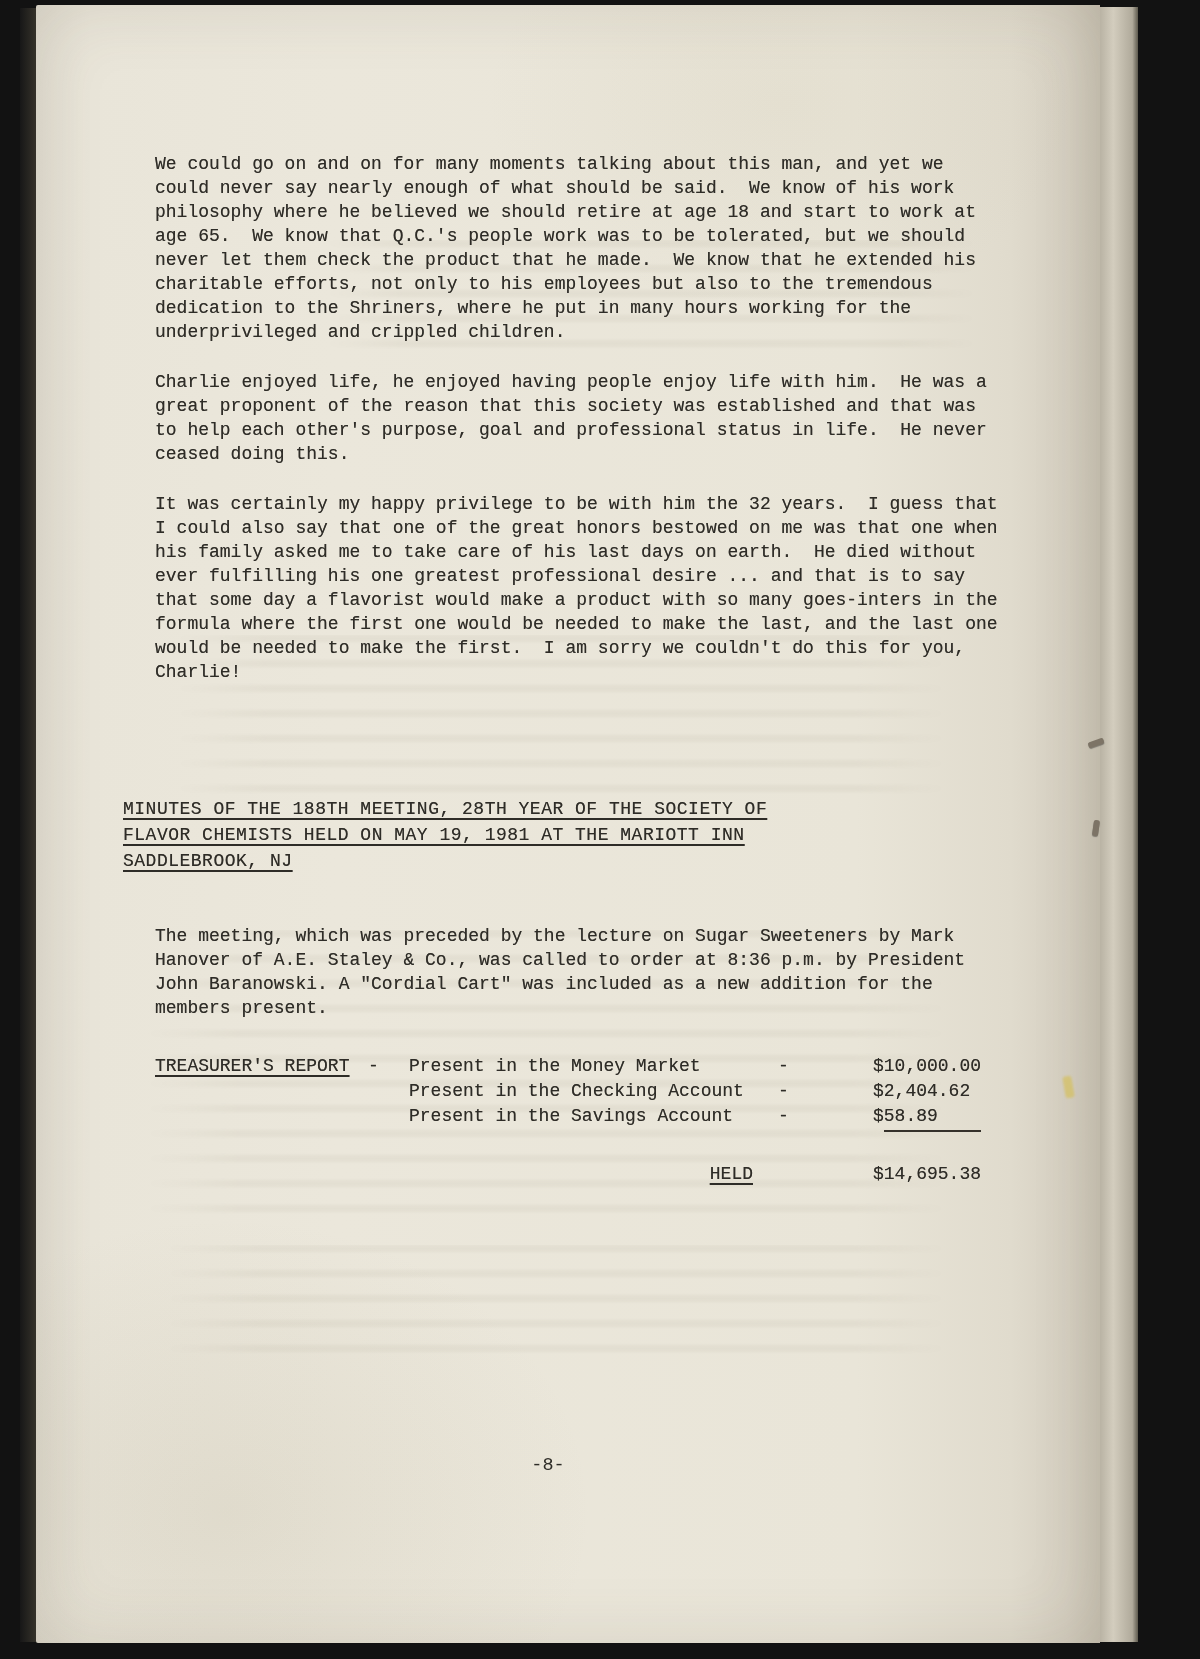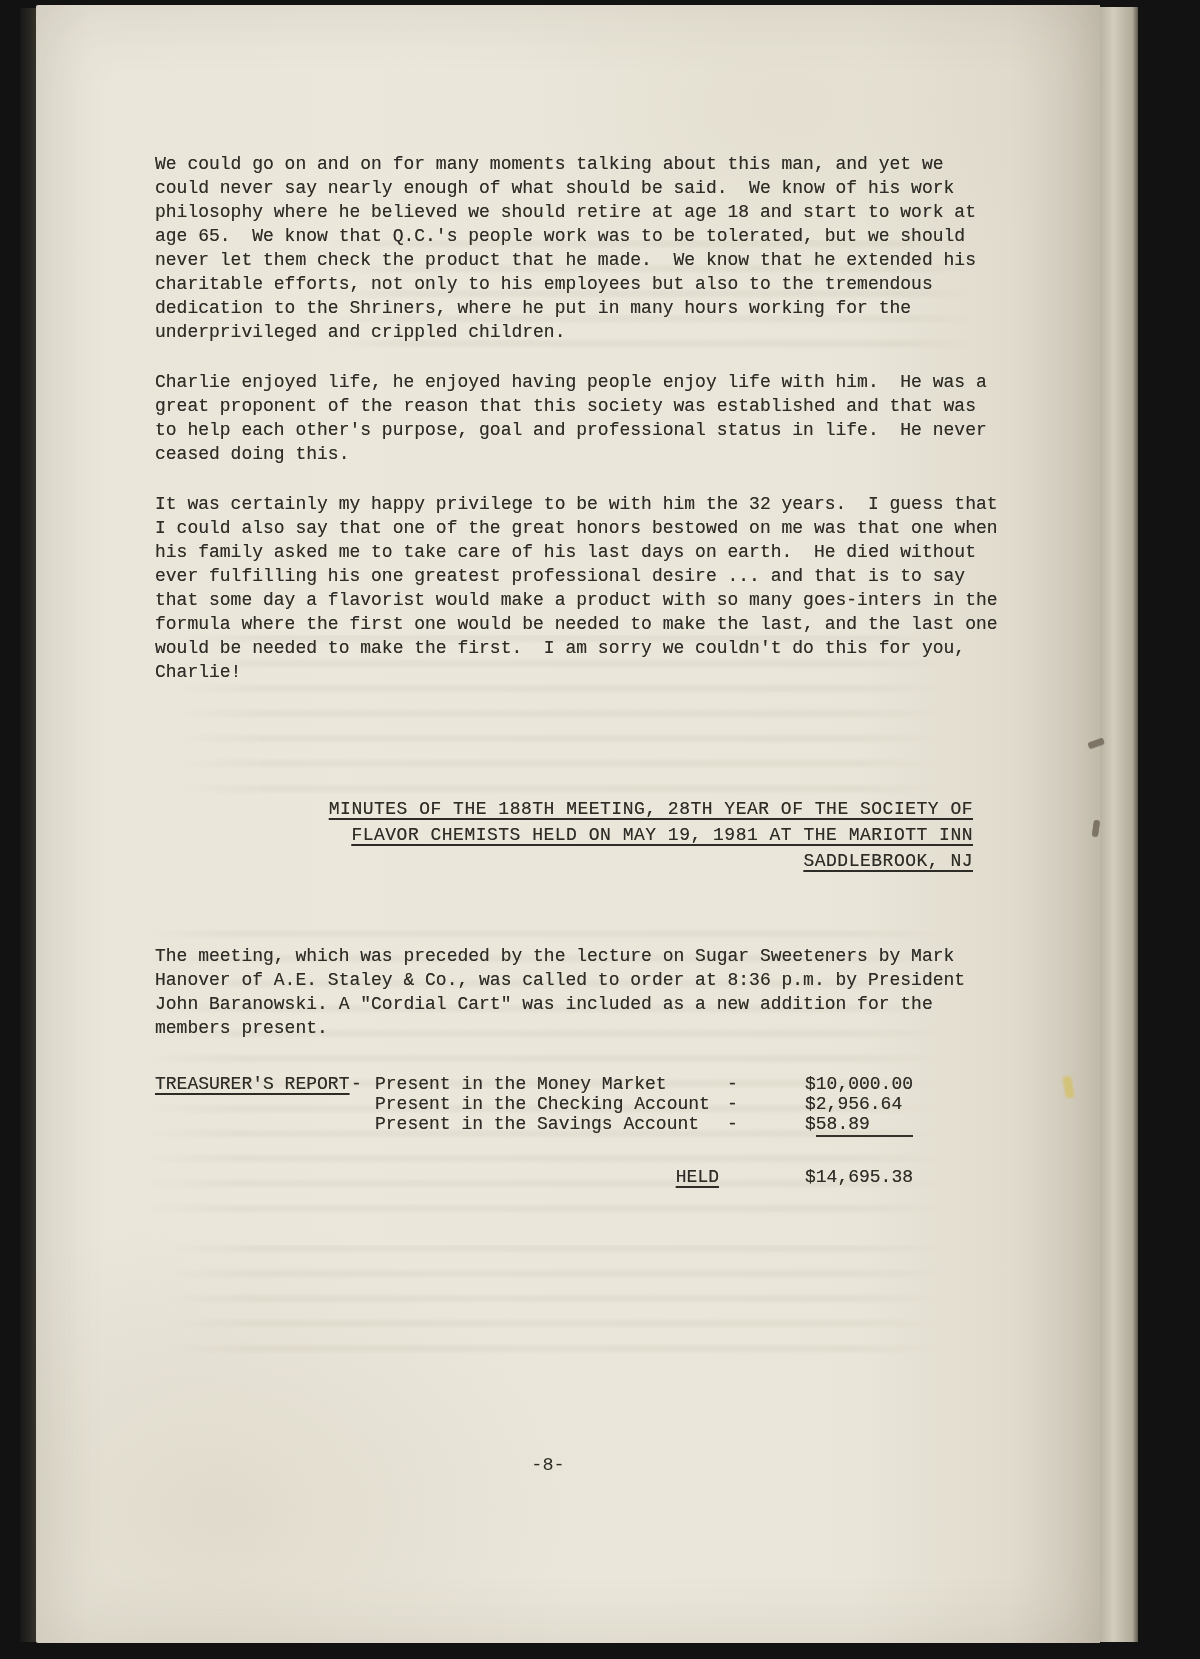--- a/index.html
+++ b/index.html
@@ -39,29 +39,30 @@
   .g3 { left:110px; top:925px; width:800px; height:300px; }
   .g4 { left:130px; top:1240px; width:780px; height:120px; }
 
   .content {
     position:absolute; left:119px; top:147px; width:850px;
     font-size:18px; line-height:24px;
     text-shadow:0 0 0.5px rgba(40,38,32,0.55);
   }
   .para { margin:0 0 26px 0; white-space:pre-wrap; }
   .heading {
-    margin:112px 0 70px 0; text-align:right; letter-spacing:.5px;
+    margin:112px 0 50px 0; text-align:left; letter-spacing:.5px;
     transform:translateX(-32px); line-height:26px;
   }
   .u { text-decoration:underline; text-underline-offset:4px; text-decoration-thickness:1.5px; }
 
   .treasurer { margin-top:34px; }
   .t-row {
-    display:grid; line-height:20px;
+    display:grid; line-height:25px;
     grid-template-columns:196px 24px 352px 40px auto;
+    gap:17px;
   }
   .t-c5 { padding-left:38px; white-space:nowrap; }
   .cur { display:inline-block; width:1ch; }
   .val { display:inline-block; width:9ch; text-align:left; white-space:pre; }
   .t-row.sum .val { border-bottom:2px solid #35312b; padding-bottom:1px; }
   .t-total { margin-top:30px; }
   .t-total .t-c3 { text-align:right; padding-right:8px; }
 
   .page-number {
     position:absolute; left:119px; top:1450px; width:850px;
@@ -109,21 +110,21 @@
           <span class="t-c2">-</span>
           <span class="t-c3">Present in the Money Market</span>
           <span class="t-c4">-</span>
           <span class="t-c5"><span class="cur">$</span><span class="val">10,000.00</span></span>
         </div>
         <div class="t-row">
           <span class="t-c1"></span>
           <span class="t-c2"></span>
           <span class="t-c3">Present in the Checking Account</span>
           <span class="t-c4">-</span>
-          <span class="t-c5"><span class="cur">$</span><span class="val">2,956.64</span></span>
+          <span class="t-c5"><span class="cur">$</span><span class="val">2,404.62</span></span>
         </div>
         <div class="t-row sum">
           <span class="t-c1"></span>
           <span class="t-c2"></span>
           <span class="t-c3">Present in the Savings Account</span>
           <span class="t-c4">-</span>
           <span class="t-c5"><span class="cur">$</span><span class="val">58.89</span></span>
         </div>
         <div class="t-row t-total">
           <span class="t-c1"></span>

